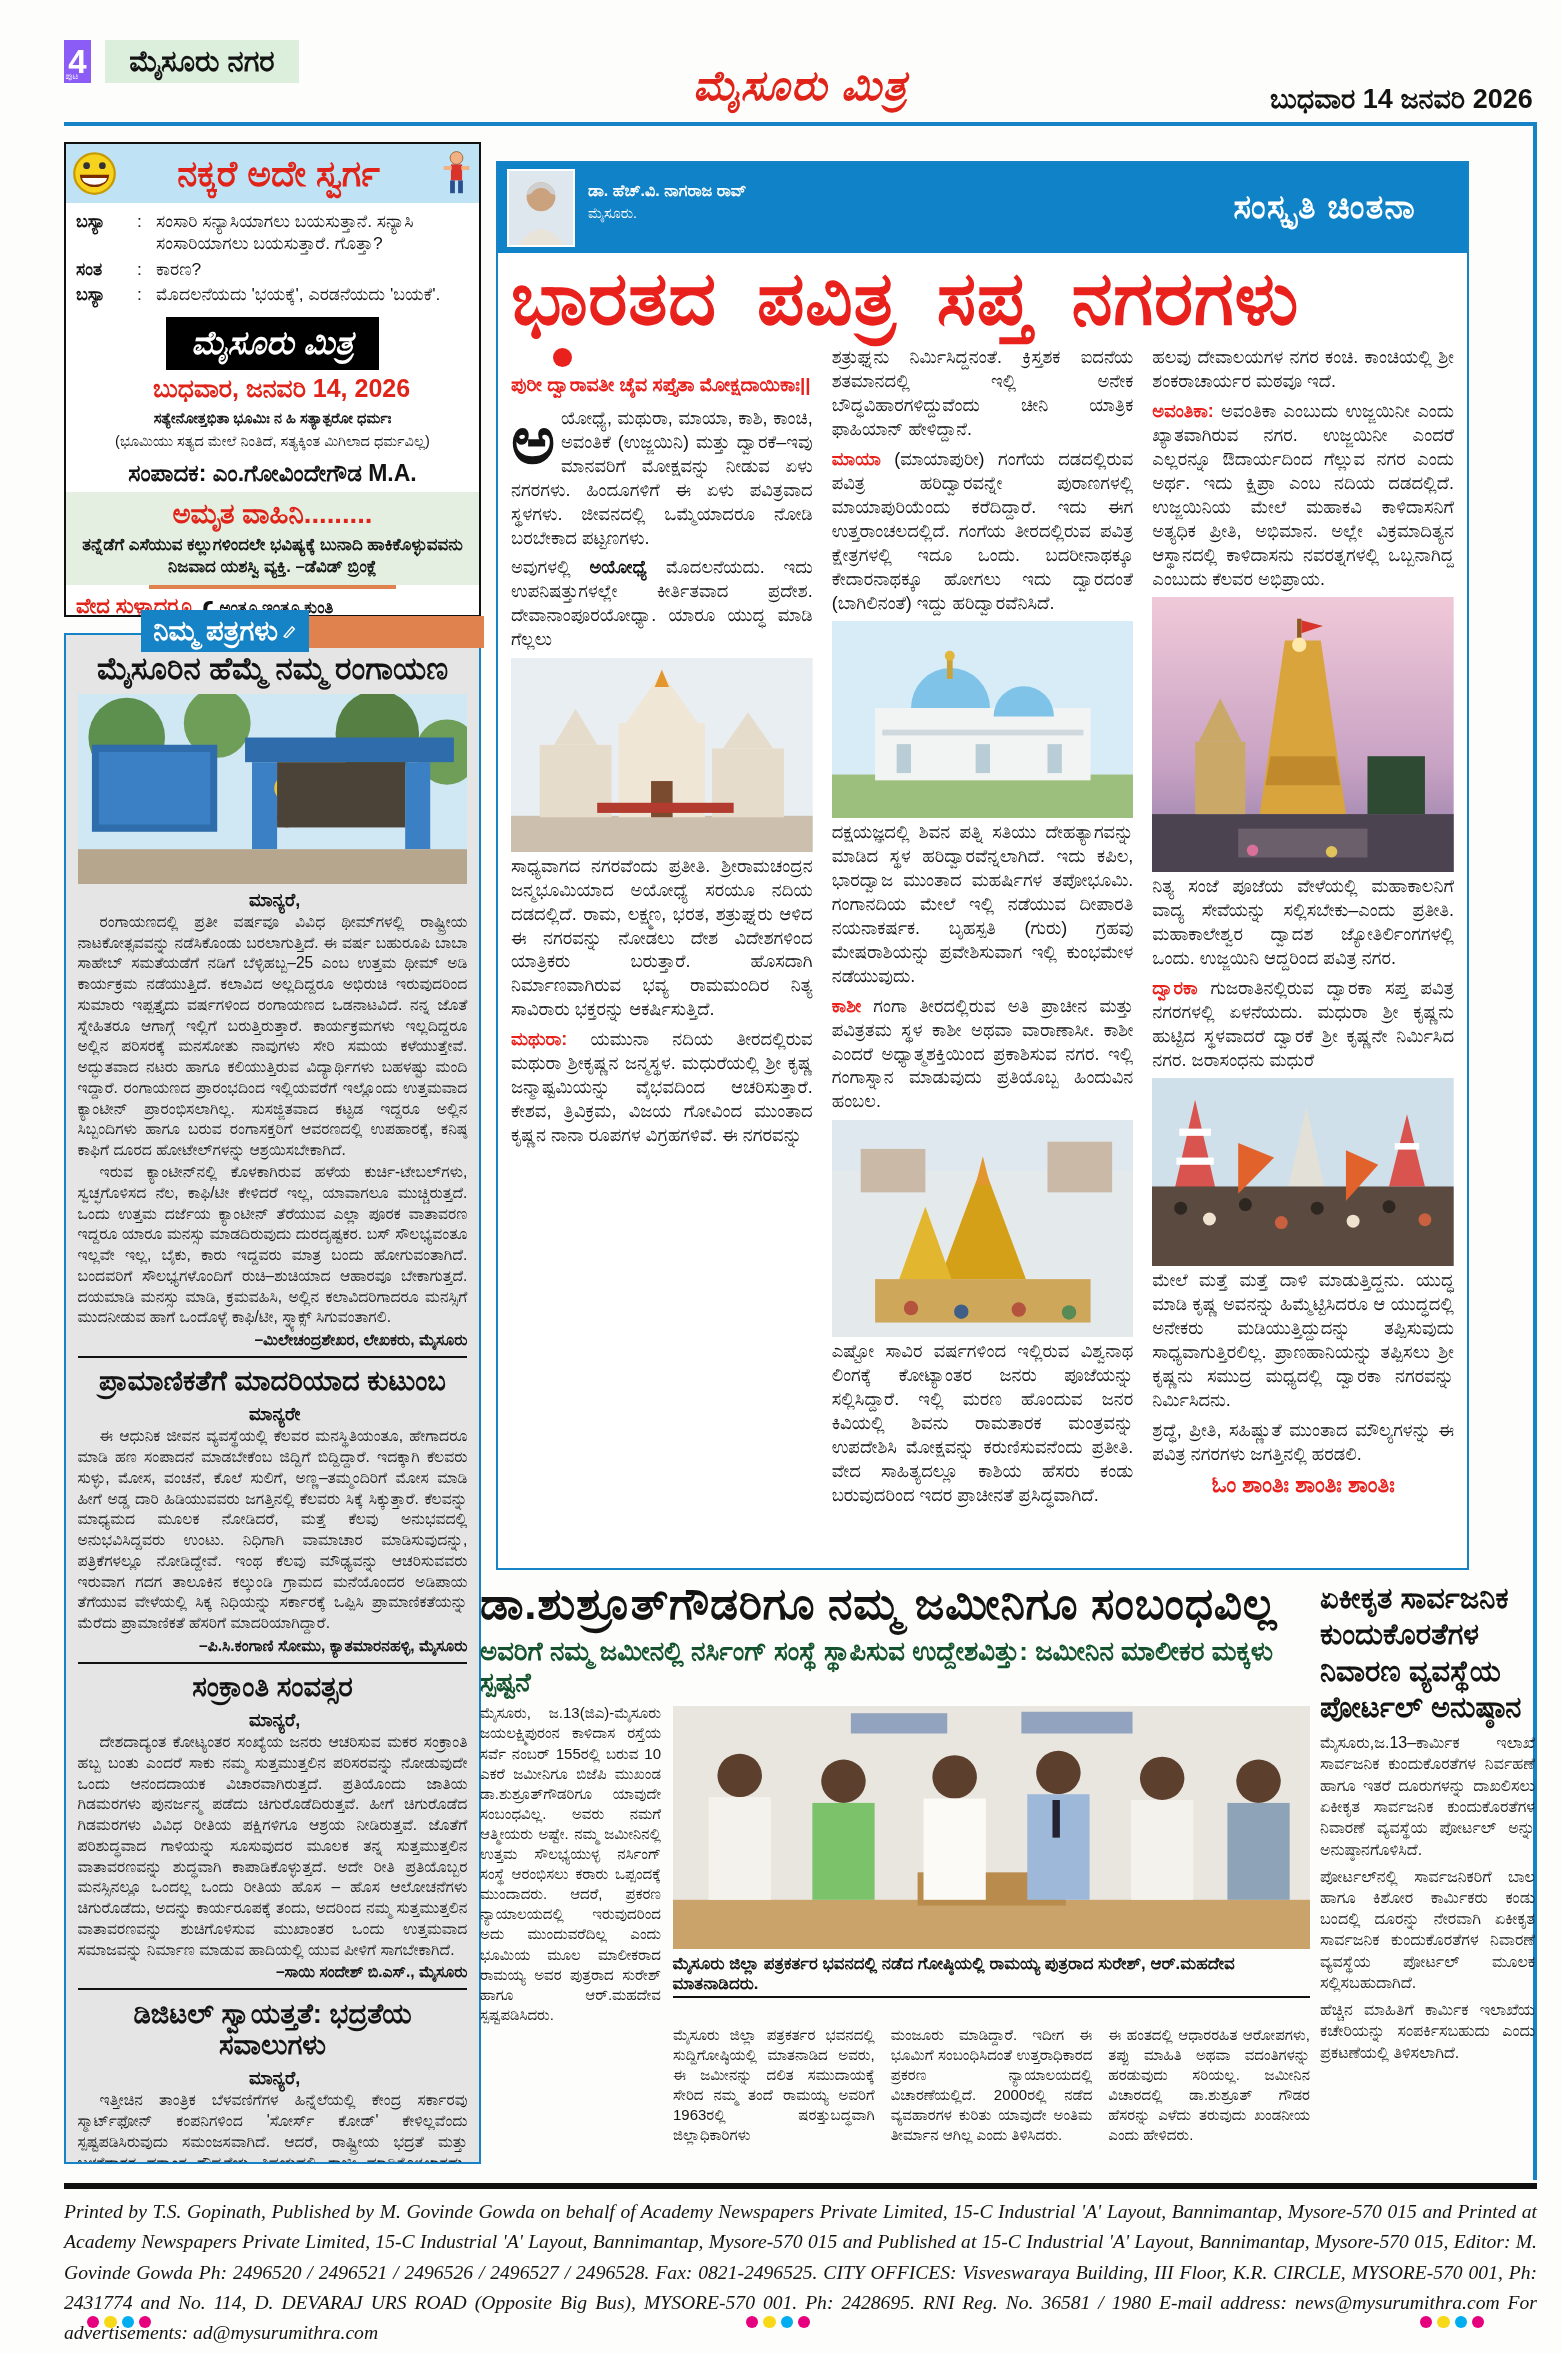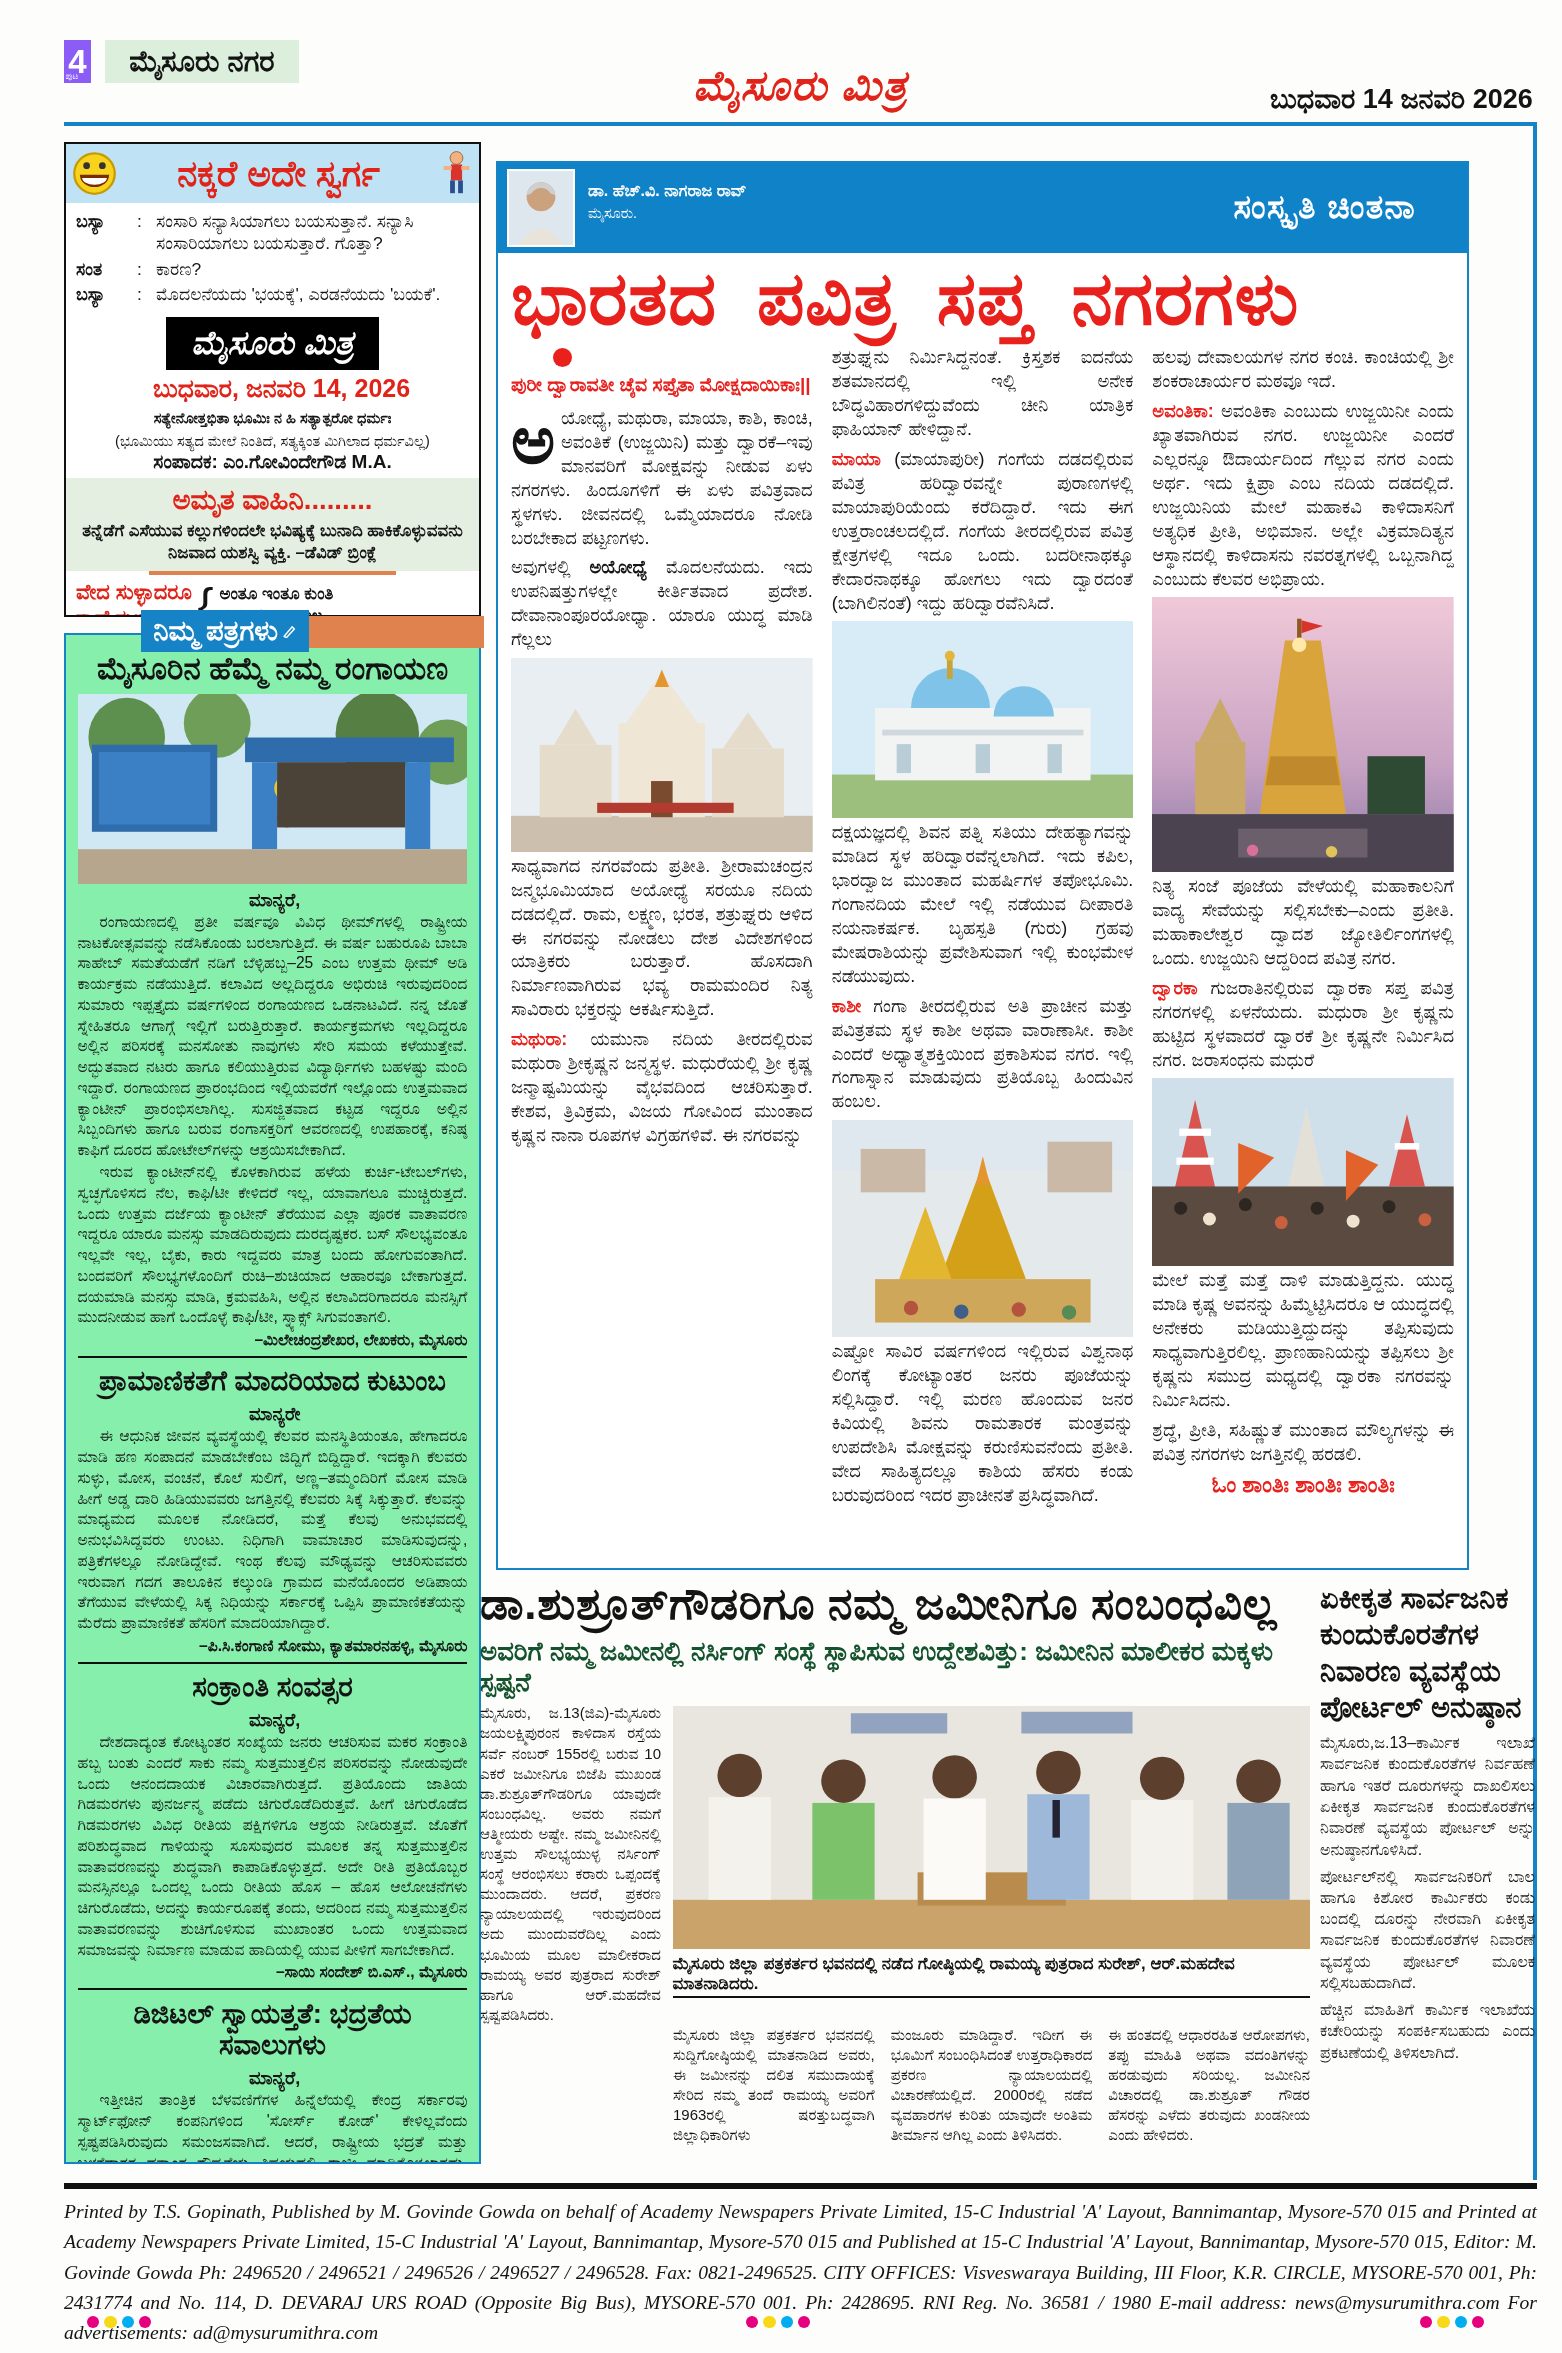--- a/index.html
+++ b/index.html
@@ -24,36 +24,36 @@
   .joke-banner{height:59px;background:#bfe3f5;display:flex;align-items:center;gap:5.8px;padding:0 5.8px;}
   .joke-banner .t{color:#e02419;font-weight:bold;font-size:36px;flex:1;text-align:center;}
   .joke-dlg{padding:7.2px 10px 2.9px 10px;font-size:17.4px;line-height:1.28;}
   .dlg-row{display:flex;margin-bottom:2.9px;}
   .dlg-row .sp{font-weight:bold;width:61px;flex:none;}
   .dlg-row .co{width:19px;flex:none;}
   .joke-logo{margin:5.8px auto 2.9px auto;width:fit-content;background:#000;color:#fff;
              font-weight:bold;font-style:italic;font-size:33px;padding:7.2px 25px;}
   .joke-date{text-align:center;color:#e02419;font-weight:bold;font-size:25px;margin-top:4.3px;padding-left:18px;}
   .joke-motto{text-align:center;font-size:14.5px;font-weight:bold;margin-top:4.3px;line-height:1.3;}
-  .joke-editor{text-align:center;font-size:19px;font-weight:bold;margin-top:0;}
+  .joke-editor{text-align:center;font-size:23px;font-weight:bold;margin-top:9px;}
   .amrutha{background:#e4efe2;margin-top:5.8px;padding:5.8px 7.2px 7.2px 7.2px;}
   .amrutha .at{color:#e02419;font-weight:bold;font-size:27.5px;text-align:center;}
   .amrutha .aq{font-size:16.7px;font-weight:bold;text-align:center;line-height:1.3;margin-top:2.9px;}
   .orangebar{width:60%;height:4.3px;background:#e0824d;margin:0 auto;}
   .proverb{display:flex;align-items:center;gap:5.8px;padding:4.3px 10px;}
   .proverb .pl{color:#e02419;font-weight:bold;font-size:21px;line-height:1.25;}
   .proverb .brace{font-size:48px;font-weight:200;line-height:0.9;}
   .proverb .pr{font-size:16.7px;font-weight:bold;line-height:1.35;}
   
   .letters-tab{position:absolute;left:141px;top:610px;width:168px;height:42px;background:#1583c5;
                color:#fff;font-weight:bold;font-size:27.5px;display:flex;align-items:center;
                justify-content:center;gap:4.3px;z-index:3;}
   .letters-orange{position:absolute;left:309px;top:616px;width:175px;height:32px;background:#e0824d;z-index:2;}
   .letters{position:absolute;left:64px;top:633px;width:417px;height:1531px;border:2.9px solid #1583c5;
-           background:#86efac;padding:13px 11.6px;overflow:hidden;box-sizing:border-box;}
+           background:#e5e5e5;padding:13px 11.6px;overflow:hidden;box-sizing:border-box;}
   .lt-title{font-weight:bold;font-size:31px;text-align:center;line-height:1.15;margin:2.9px 0 7.2px 0;}
   .lt-title.small{font-size:27.5px;}
   .lt-sal{font-weight:bold;font-size:18px;margin:5.8px 0 1.4px 4.3px;text-align:center;}
   .lt-p{font-size:15.6px;line-height:1.33;text-align:justify;text-indent:22px;margin:1.4px 0;}
   .lt-sig{font-weight:bold;font-size:15.6px;text-align:right;margin:2.9px 0 7.2px 0;}
   .lt-div{border-top:2.2px solid #111;margin:5.8px 0 7.2px 0;}
   .photo{width:100%;display:block;margin:2.9px 0;}
   
   .main{position:absolute;left:496px;top:161px;width:973px;height:1409px;border:2.2px solid #1583c5;
         background:#fff;box-sizing:border-box;overflow:hidden;}

